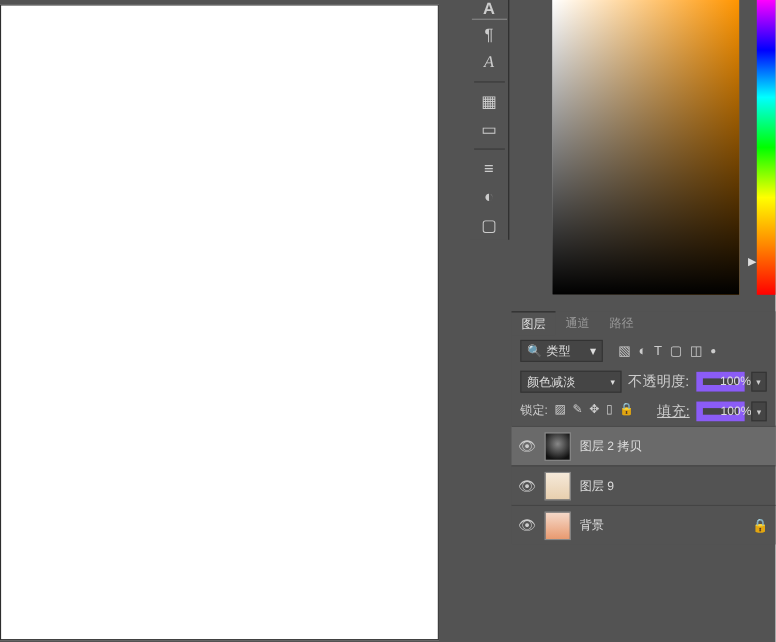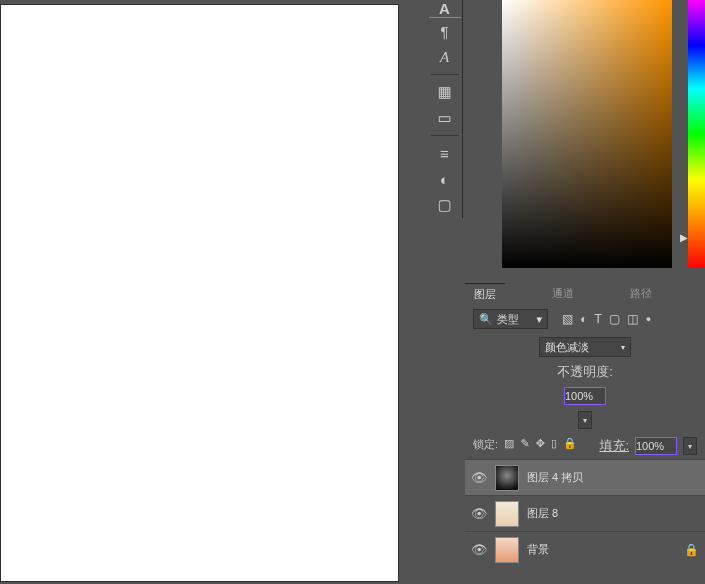--- a/index.html
+++ b/index.html
@@ -7,34 +7,34 @@
   .canvas-area { position: absolute; left: 0; top: 0; width: 405px; height: 584px; padding: 4px 6px 6px 0; }
   .canvas { background: #fff; width: 399px; height: 578px; border: 1px solid #2d2d2d; }
   .tool-panel { position: absolute; left: 427px; top: 0; width: 36px; background: #535353; display: flex; flex-direction: column; align-items: center; padding-top: 0; border-right: 1px solid #2a2a2a; }
   .tool-btn { width: 32px; height: 26px; display: flex; align-items: center; justify-content: center; color: #ccc; font-size: 15px; cursor: pointer; }
   .tool-sep { width: 28px; height: 1px; background: #383838; margin: 4px 0; }
   .color-area { position: absolute; left: 502px; top: 0; width: 170px; height: 268px; }
   .color-gradient { width: 170px; height: 268px; background: linear-gradient(to bottom, rgba(0,0,0,0) 0%, #000 100%), linear-gradient(to right, #fff 0%, #ff9500 100%); }
   .hue-strip { position: absolute; left: 688px; top: 0; width: 17px; height: 268px; background: linear-gradient(to bottom, #ff00ff 0%, #0000ff 17%, #00ffff 33%, #00ff00 50%, #ffff00 67%, #ff8800 83%, #ff0000 100%); }
   .hue-arrow { position: absolute; left: 680px; top: 232px; color: #ddd; font-size: 10px; }
   .layers-panel { position: absolute; left: 465px; top: 283px; width: 240px; background: #535353; }
-  .panel-tabs { display: flex; height: 22px; gap: 38px; }
+  .panel-tabs { display: flex; height: 22px; }
   .panel-tab { padding: 3px 9px; font-size: 11px; color: #999; cursor: pointer; }
   .panel-tab.active { background: #535353; color: #ddd; border-top: 1px solid #2a2a2a; }
   .panel-row { display: flex; align-items: center; padding: 4px 8px; gap: 6px; }
   .type-select { display: flex; align-items: center; background: #454545; border: 1px solid #333; height: 20px; padding: 0 5px; gap: 4px; width: 75px; }
   .type-select span { color: #ddd; font-size: 11px; }
   .search-ic { color: #ccc; font-size: 10px; }
   .drop-ar { color: #ccc; font-size: 8px; margin-left:auto; }
   .type-icons { display: flex; gap: 7px; margin-left: 8px; color: #ccc; font-size: 12px; align-items:center; }
   .type-icons span { cursor: pointer; }
-  .blend-row { padding: 4px 8px; display: flex; align-items: center; gap: 6px; flex-direction: column; }
+  .blend-row { padding: 4px 8px; display: flex; align-items: center; gap: 6px; }
   .blend-select { background: #454545; border: 1px solid #333; height: 20px; padding: 0 5px; color: #ddd; font-size: 11px; display: flex; align-items: center; width: 92px; justify-content: space-between; }
   .label-sm { color: #ccc; font-size: 13px; }
-  .val-box { background: #454545; border: 1px solid #8b5cf6; height: 18px; padding: 0 0; color: #ddd; font-size: 11px; display: flex; align-items: center; width: 42px; }
+  .val-box { background: #454545; border: 6px solid #8b5cf6; height: 18px; padding: 0 16px; color: #ddd; font-size: 11px; display: flex; align-items: center; width: 42px; }
   .drop-sm { width: 14px; height: 18px; background: #454545; border: 1px solid #333; display:flex; align-items:center; justify-content:center; color:#ccc; font-size:8px; }
   .lock-row { padding: 4px 8px; display: flex; align-items: flex-start; gap: 6px; color: #ccc; font-size: 11px; }
   .lock-icons { display:flex; gap:6px; color:#ccc; font-size:11px; }
   .lock-icons span { cursor:pointer; }
   .layer-list { }
   .layer-item { display: flex; align-items: center; height: 36px; border-top: 1px solid #444; padding: 0 6px; gap: 8px; }
   .layer-item.selected { background: #6a6a6a; }
   .vis-toggle { width: 16px; color: #ccc; font-size: 13px; cursor:pointer; text-align:center; }
   .thumb { width: 24px; height: 26px; border: 1px solid #888; background: #222; position: relative; }
   .thumb.light { background: linear-gradient(#f5e9d9,#e8cfae); }
@@ -113,26 +113,26 @@
     </div>
     <span class="label-sm" style="margin-left:auto;text-decoration:underline;">填充:</span>
     <div class="val-box">100%</div>
     <div class="drop-sm">▾</div>
   </div>
 
   <div class="layer-list">
     <div class="layer-item selected">
       <div class="vis-toggle">👁</div>
       <div class="thumb dark"></div>
-      <div class="layer-name">图层 4 拷贝</div>
+      <div class="layer-name">图层 2 拷贝</div>
     </div>
     <div class="layer-item">
       <div class="vis-toggle">👁</div>
       <div class="thumb light"></div>
-      <div class="layer-name">图层 8</div>
+      <div class="layer-name">图层 9</div>
     </div>
     <div class="layer-item">
       <div class="vis-toggle">👁</div>
       <div class="thumb photo"></div>
       <div class="layer-name">背景</div>
       <div class="lock-ind">🔒</div>
     </div>
   </div>
 </div>
 

